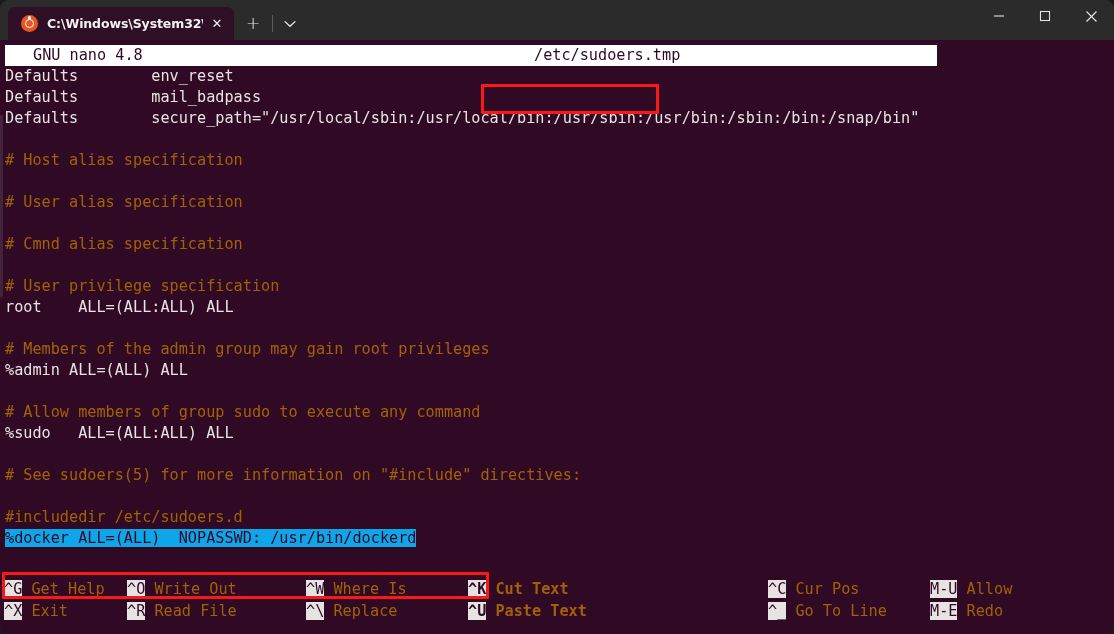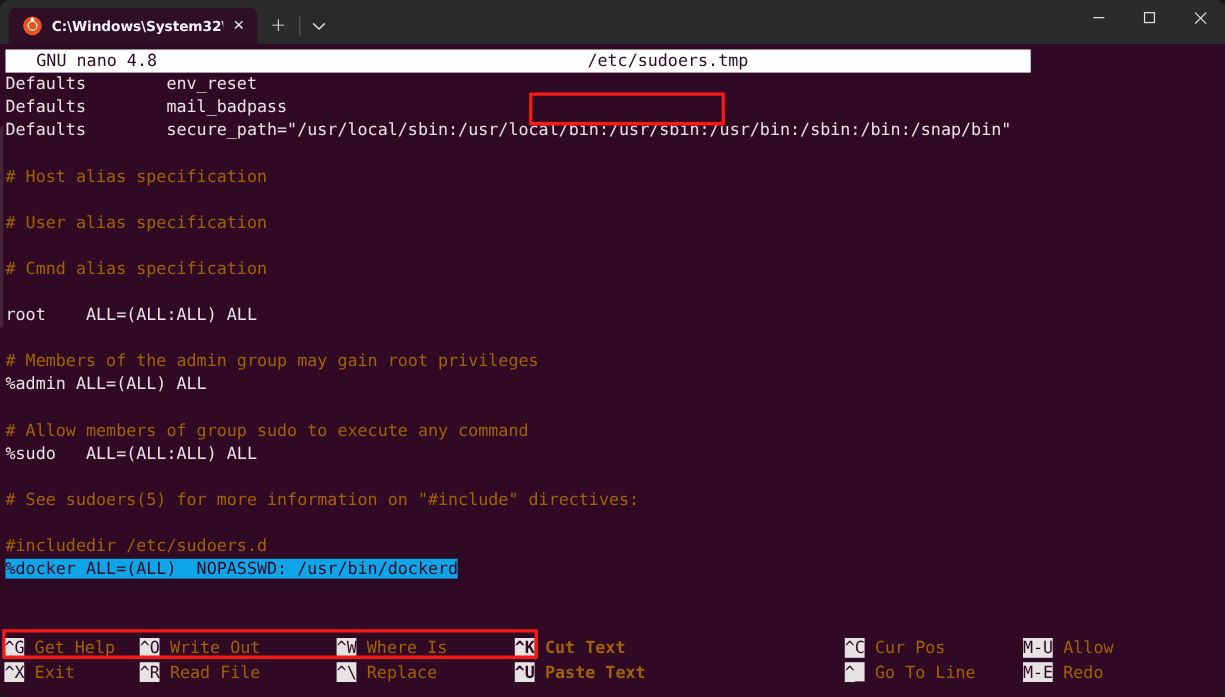--- a/index.html
+++ b/index.html
@@ -337,20 +337,21 @@
         <div class="line">Defaults        env_reset</div>
         <div class="line">Defaults        mail_badpass</div>
         <div class="line">Defaults        secure_path="/usr/local/sbin:/usr/local/bin:/usr/sbin:/usr/bin:/sbin:/bin:/snap/bin"</div>
         <div class="line blank"> </div>
         <div class="line comment"># Host alias specification</div>
         <div class="line blank"> </div>
         <div class="line comment"># User alias specification</div>
         <div class="line blank"> </div>
         <div class="line comment"># Cmnd alias specification</div>
         <div class="line blank"> </div>
+        <div class="line comment"># User privilege specification</div>
         <div class="line">root    ALL=(ALL:ALL) ALL</div>
         <div class="line blank"> </div>
         <div class="line comment"># Members of the admin group may gain root privileges</div>
         <div class="line">%admin ALL=(ALL) ALL</div>
         <div class="line blank"> </div>
         <div class="line comment"># Allow members of group sudo to execute any command</div>
         <div class="line">%sudo   ALL=(ALL:ALL) ALL</div>
         <div class="line blank"> </div>
         <div class="line comment"># See sudoers(5) for more information on "#include" directives:</div>
         <div class="line blank"> </div>

